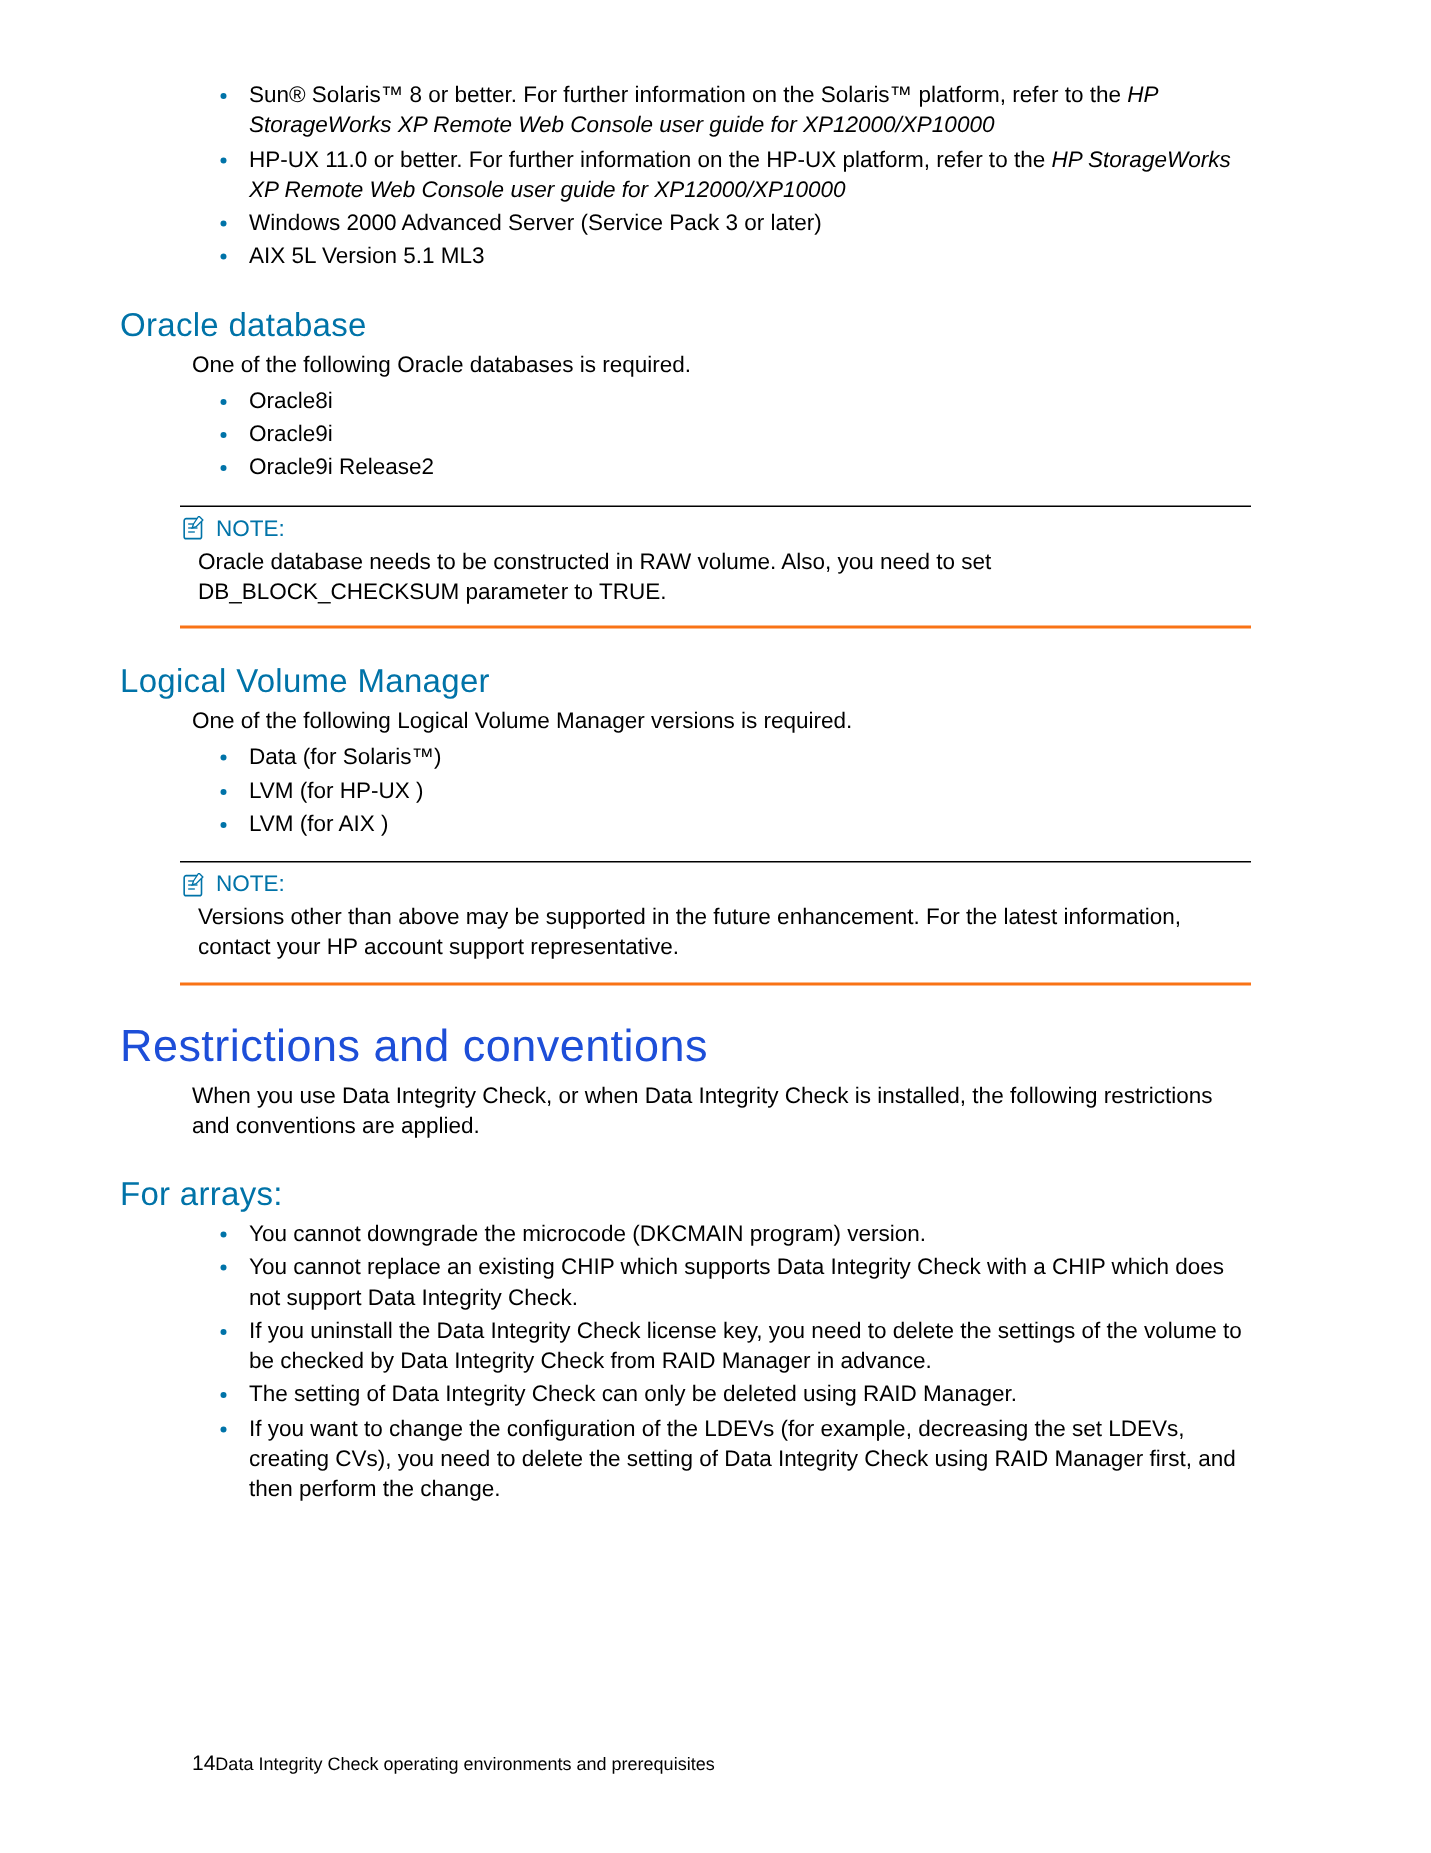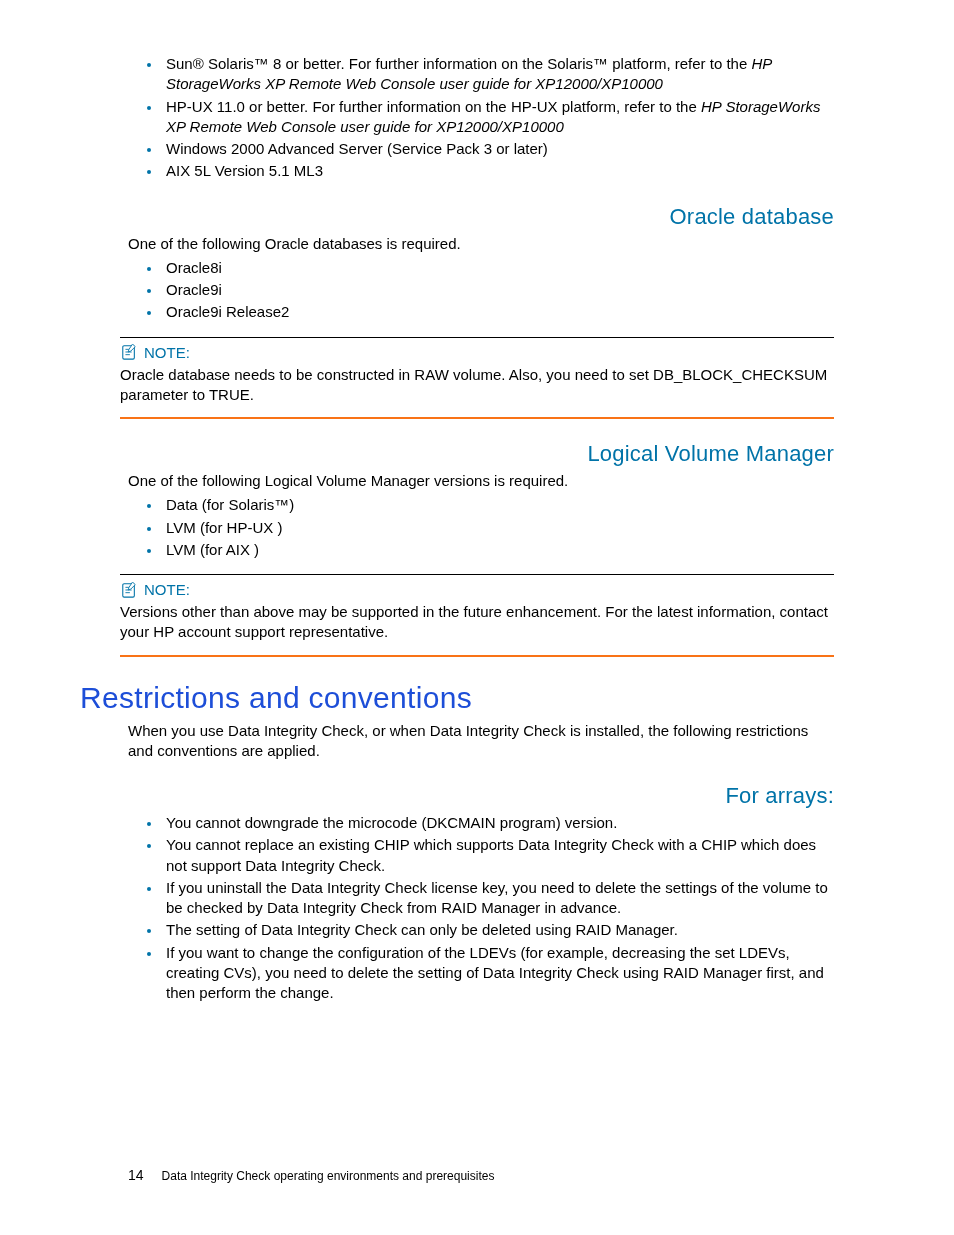--- a/index.html
+++ b/index.html
@@ -28,21 +28,20 @@
     margin: 24px 0 6px -48px;
     letter-spacing: 0.3px;
   }
   h2 {
     font-family: Arial, Helvetica, sans-serif;
     font-weight: 300;
     font-size: 22px;
     color: #0073a8;
     margin: 22px 0 4px -48px;
     letter-spacing: 0.2px;
-    text-align: right;
   }
   p {
     margin: 4px 0 4px 0;
     line-height: 1.35;
   }
   ul {
     margin: 4px 0 4px 0;
     padding-left: 34px;
   }
   li {
@@ -71,32 +70,31 @@
     font-weight: normal;
     font-size: 15px;
     margin-bottom: 2px;
   }
   .note-icon-svg {
     width: 18px;
     height: 16px;
     flex-shrink: 0;
   }
   .note-body {
-    margin-left: 0;
+    margin-left: 12px;
     padding-left: 0;
     line-height: 1.35;
   }
   .footer {
     position: absolute;
     bottom: 52px;
     left: 128px;
     font-size: 13px;
     display: flex;
     align-items: baseline;
-    gap: 18px;
   }
   .footer .pagenum {
     font-size: 14px;
   }
   .footer .footertext {
     font-size: 12px;
   }
 </style>
 </head>
 <body>

